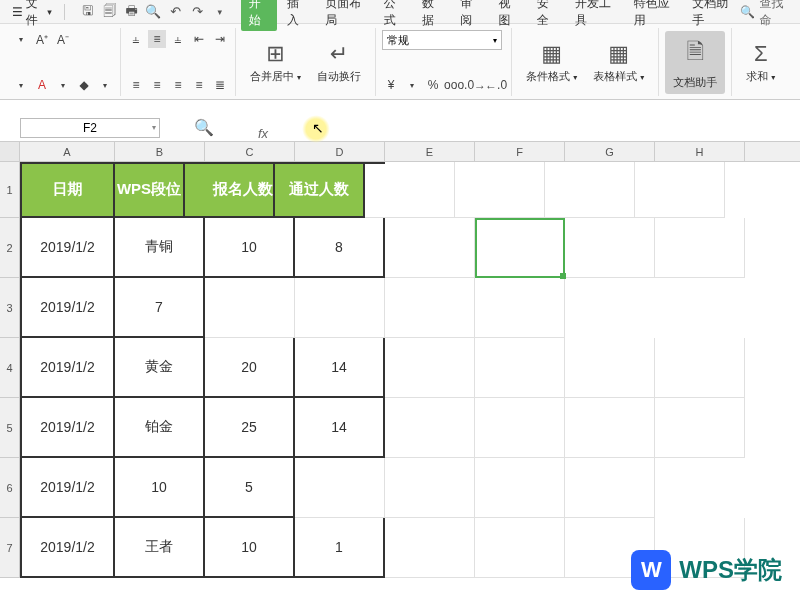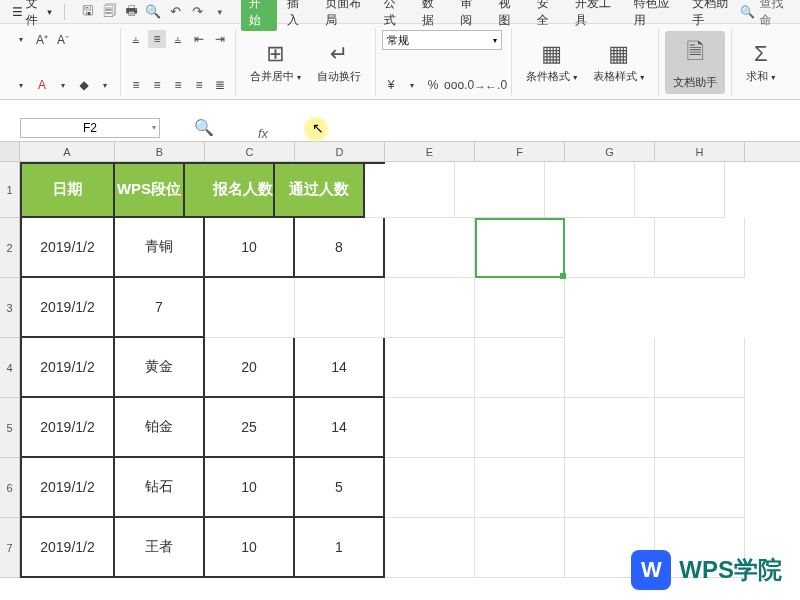--- a/index.html
+++ b/index.html
@@ -278,21 +278,20 @@
         <div class="td-cell b">铂金</div>
         <div class="td-cell c">25</div>
         <div class="td-cell d">14</div>
         <div class="empty-cell data-row-h"></div>
         <div class="empty-cell data-row-h"></div>
         <div class="empty-cell data-row-h"></div>
         <div class="empty-cell data-row-h"></div>
       </div>
       <div class="data-row">
         <div class="td-cell">2019/1/2</div>
-        <div class="td-cell b">钻石</div>
         <div class="td-cell c">10</div>
         <div class="td-cell d">5</div>
         <div class="empty-cell data-row-h"></div>
         <div class="empty-cell data-row-h"></div>
         <div class="empty-cell data-row-h"></div>
         <div class="empty-cell data-row-h"></div>
       </div>
       <div class="data-row">
         <div class="td-cell">2019/1/2</div>
         <div class="td-cell b">王者</div>

